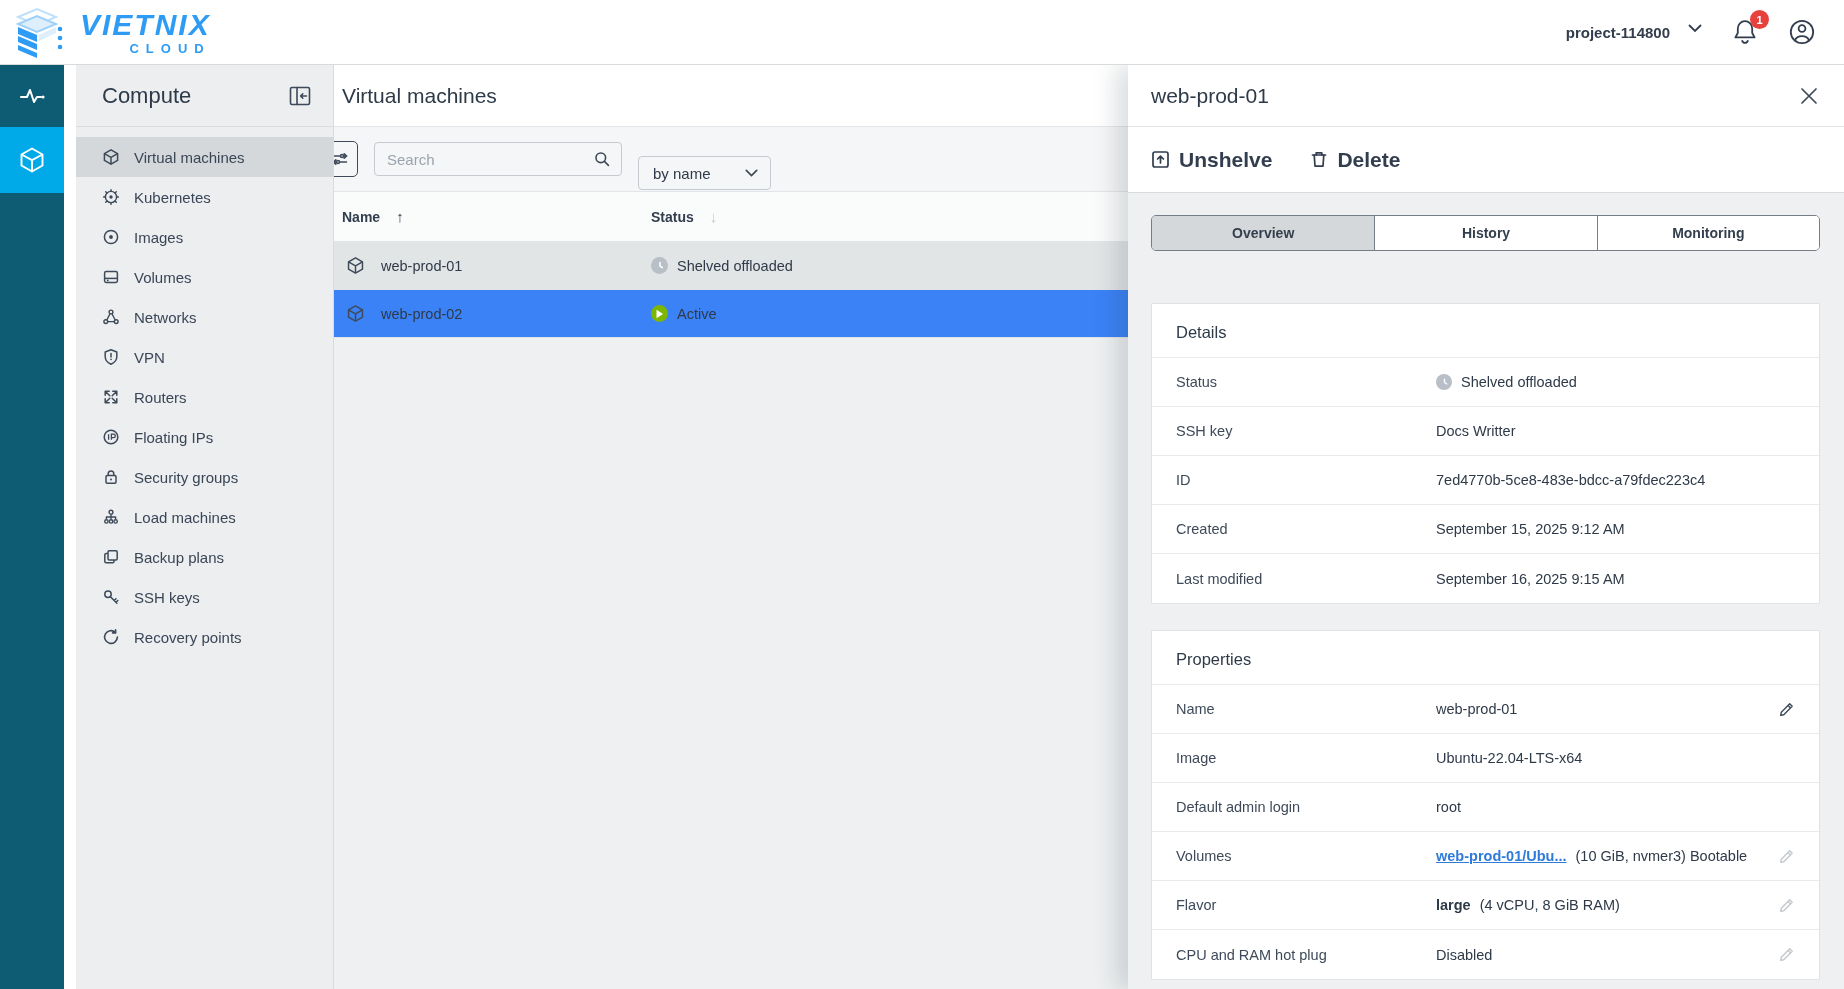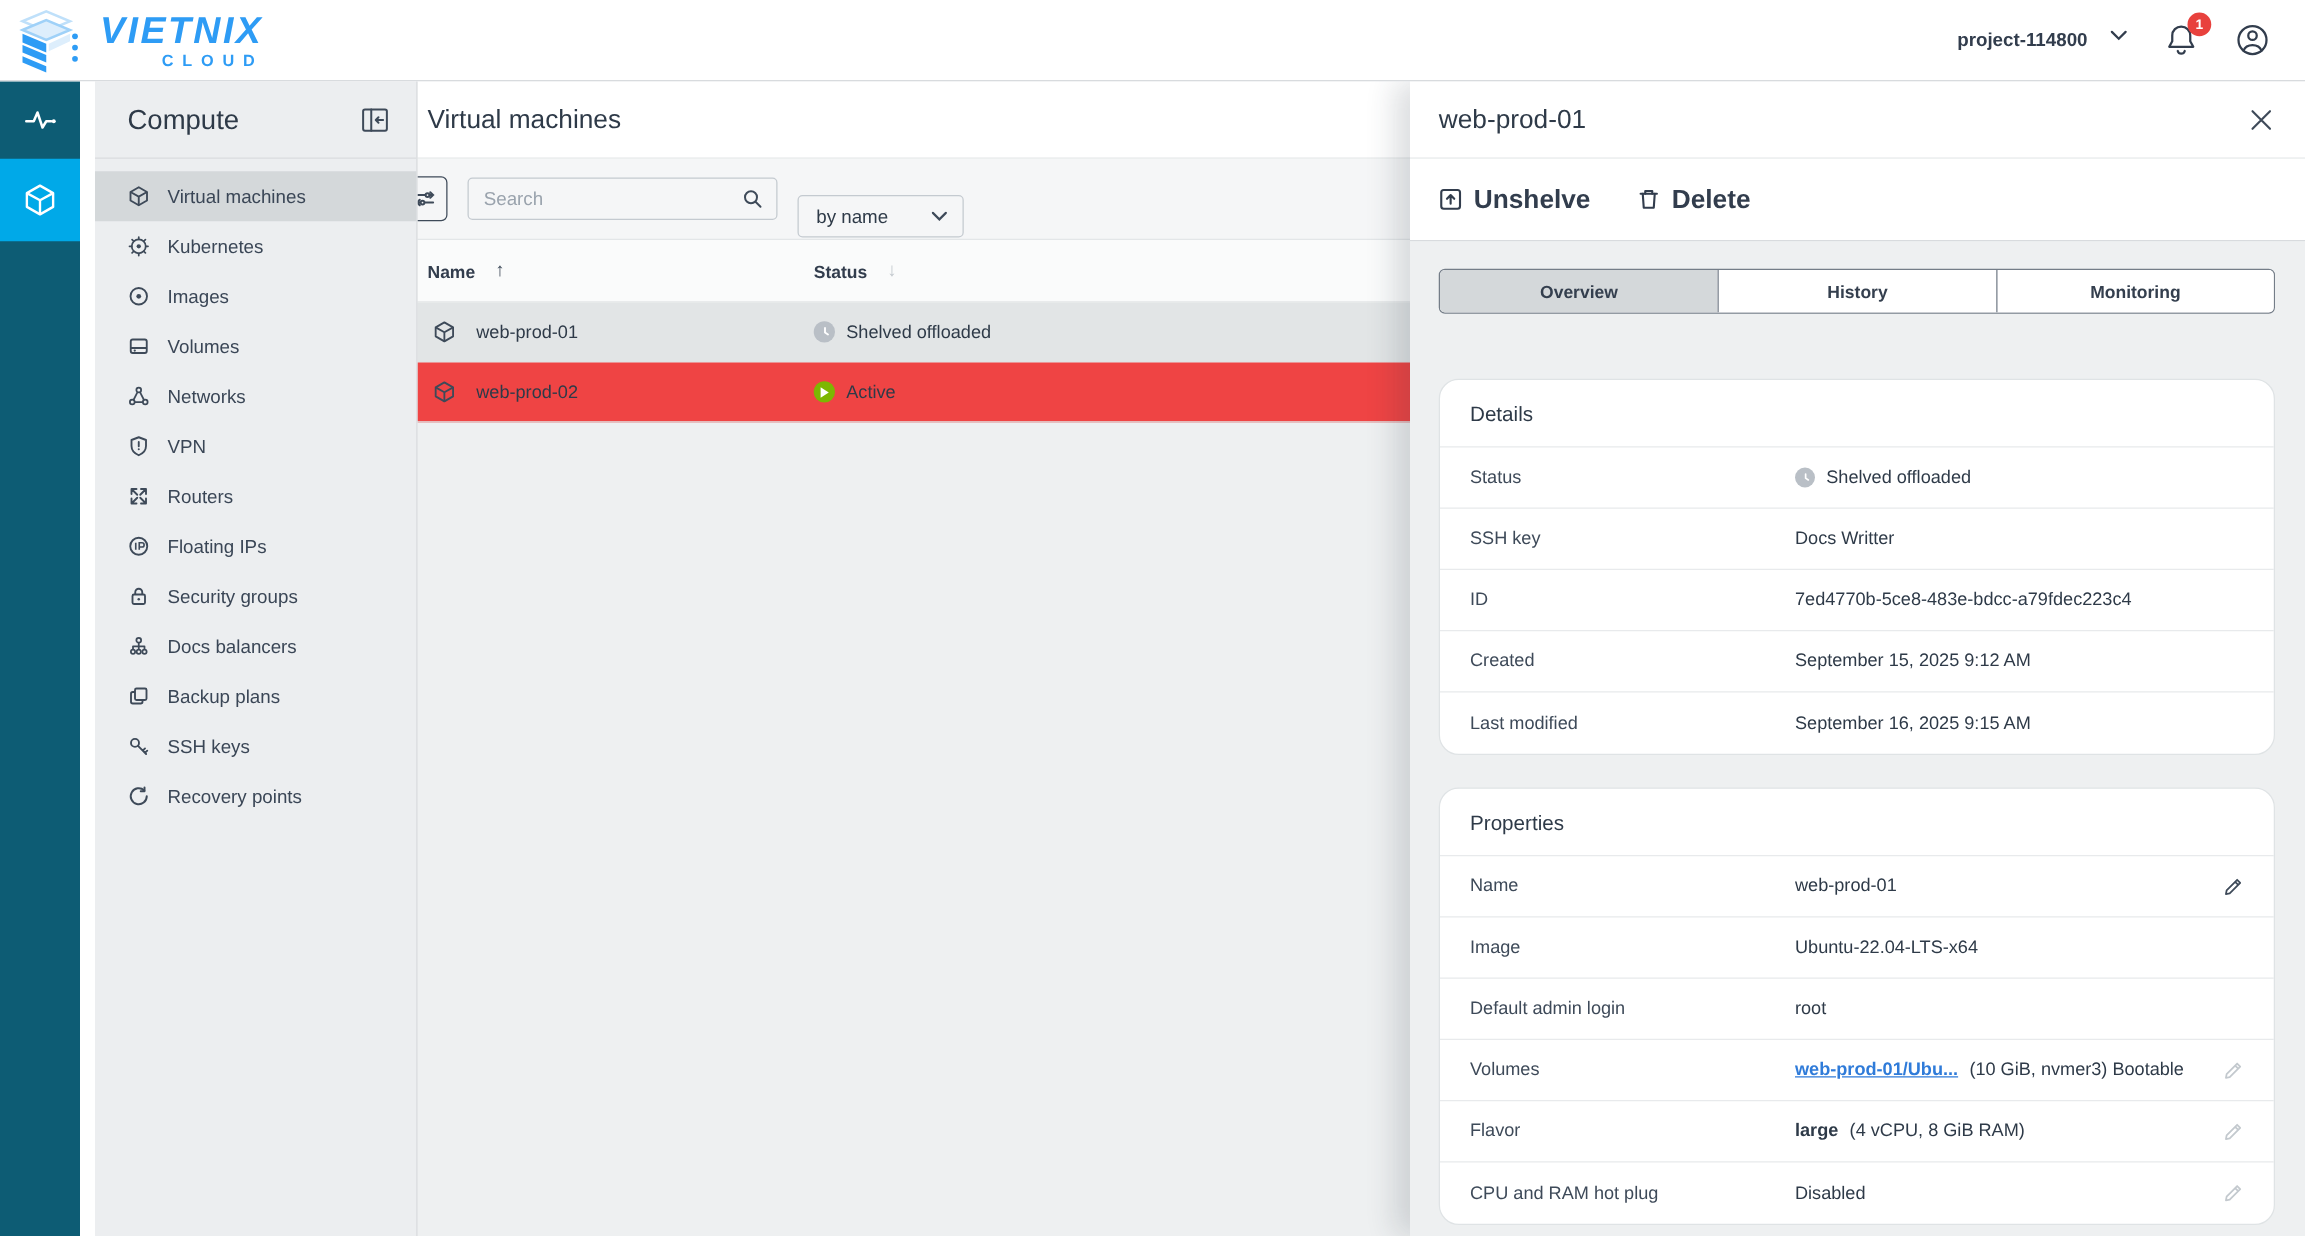--- a/index.html
+++ b/index.html
@@ -61,21 +61,21 @@
     display:flex; align-items:center; justify-content:space-between; padding:0 12px 0 14px;
     font-size:15px; color:#2e3a48; cursor:pointer;margin-top:28px; }
   .thead { height:50px; background:#fafbfb; border-bottom:1px solid #e3e6e8;
     display:flex; align-items:center; font-size:14px; font-weight:700; color:#323d4d; }
   .col-name { width:329px; padding-left:20px; display:flex; align-items:center; gap:16px; }
   .col-status { flex:1; display:flex; align-items:center; gap:16px; }
   .sort-arrow { font-size:15px; font-weight:400; }
   .sort-arrow.dark { color:#3e4a59; }
   .sort-arrow.light { color:#c2c8cd; }
   .vm-row { height:48px; display:flex; align-items:center; border-bottom:1px solid #e0e4e5;
-    background:#ef4444; cursor:pointer; font-size:14.5px; }
+    background:#3b82f6; cursor:pointer; font-size:14.5px; }
   .vm-row.selected { background:#e2e5e6; }
   .vm-name-cell { width:329px; padding-left:24px; display:flex; align-items:center; gap:16px; color:#2e3a48; }
   .vm-status-cell { flex:1; display:flex; align-items:center; gap:9px; color:#2e3a48; }
   .status-dot { width:17px; height:17px; border-radius:50%; display:flex; align-items:center; justify-content:center; }
 
   
   .panel { position:absolute; left:1128px; top:65px; bottom:0; width:716px; background:#eef0f1;
     box-shadow:-12px 0 22px rgba(40,50,60,.16); z-index:25; display:flex; flex-direction:column; }
   .panel-titlebar { height:62px; background:#fff; border-bottom:1px solid #e3e6e8;
     display:flex; align-items:center; justify-content:space-between; padding:0 26px 0 23px; }
@@ -84,21 +84,21 @@
   .panel-actions { height:66px; background:#fff; border-bottom:1px solid #d8dbde;
     display:flex; align-items:center; gap:38px; padding-left:23px; }
   .action-btn { display:flex; align-items:center; gap:9px; font-size:21px; font-weight:600; color:#323d4d; cursor:pointer; background:none; border:none; font-family:inherit; }
   .panel-body { flex:1; overflow:hidden; padding:22px 24px 0 23px; }
   .tabs { display:grid; grid-template-columns:1fr 1fr 1fr; height:36px; border:1px solid #747d88;
     border-radius:5px; overflow:hidden; background:#fff; margin-bottom:52px; }
   .tab { display:flex; align-items:center; justify-content:center; font-size:14px; font-weight:600;
     color:#343f4e; cursor:pointer; border-left:1px solid #747d88; background:#fff; }
   .tab:first-child { border-left:none; }
   .tab.active { background:#d4d8da; }
-  .card { background:#fff; border:1px solid #dfe3e5; border-radius:16px; }
+  .card { background:#fff; border:1px solid #dfe3e5; border-radius:1px; }
   .card + .card { margin-top:26px; }
   .card-header { padding:19px 24px 15px; font-size:16.5px; font-weight:500; color:#2e3a48;
     border-bottom:1px solid #e8eaec; }
   .kv-row { display:flex; align-items:center; min-height:49px; padding:0 24px; border-bottom:1px solid #e8eaec; }
   .kv-row:last-child { border-bottom:none; }
   .kv-label { flex:0 0 260px; font-size:14.5px; color:#3e4a59; }
   .kv-value { flex:1; font-size:14.5px; color:#2e3a48; display:flex; align-items:center; gap:9px; }
   .kv-edit { flex:0 0 auto; margin-left:12px; cursor:pointer; }
   .link { color:#2f7bd9; font-weight:700; text-decoration:underline; }
   .bold { font-weight:700; }
@@ -293,21 +293,21 @@
     <div class="nav-item">
       <span>
         <svg width="18" height="18" viewBox="0 0 18 18" fill="none" stroke="#3e4a59" stroke-width="1.4" stroke-linejoin="round">
           <circle cx="9" cy="4.2" r="1.9"></circle>
           <path d="M9 6.2 V9 M9 9 H4.4 V11.2 M9 9 H13.6 V11.2 M9 9 V11.2"></path>
           <circle cx="4.4" cy="13.4" r="1.7"></circle>
             <circle cx="9" cy="13.4" r="1.7"></circle>
             <circle cx="13.6" cy="13.4" r="1.7"></circle>
         </svg>
       </span>
-      <span>Docs balancers</span>
+      <span>Load machines</span>
     </div>
 
     <div class="nav-item">
       <span>
         <svg width="18" height="18" viewBox="0 0 18 18" fill="none" stroke="#3e4a59" stroke-width="1.5" stroke-linejoin="round">
           <rect x="6" y="2.8" width="9.2" height="9.2" rx="1.2"></rect>
           <path d="M12 12 v1.4 a1.4 1.4 0 0 1 -1.4 1.4 H4.2 a1.4 1.4 0 0 1 -1.4 -1.4 V7 a1.4 1.4 0 0 1 1.4 -1.4 H6"></path>
         </svg>
       </span>
       <span>Backup plans</span>

